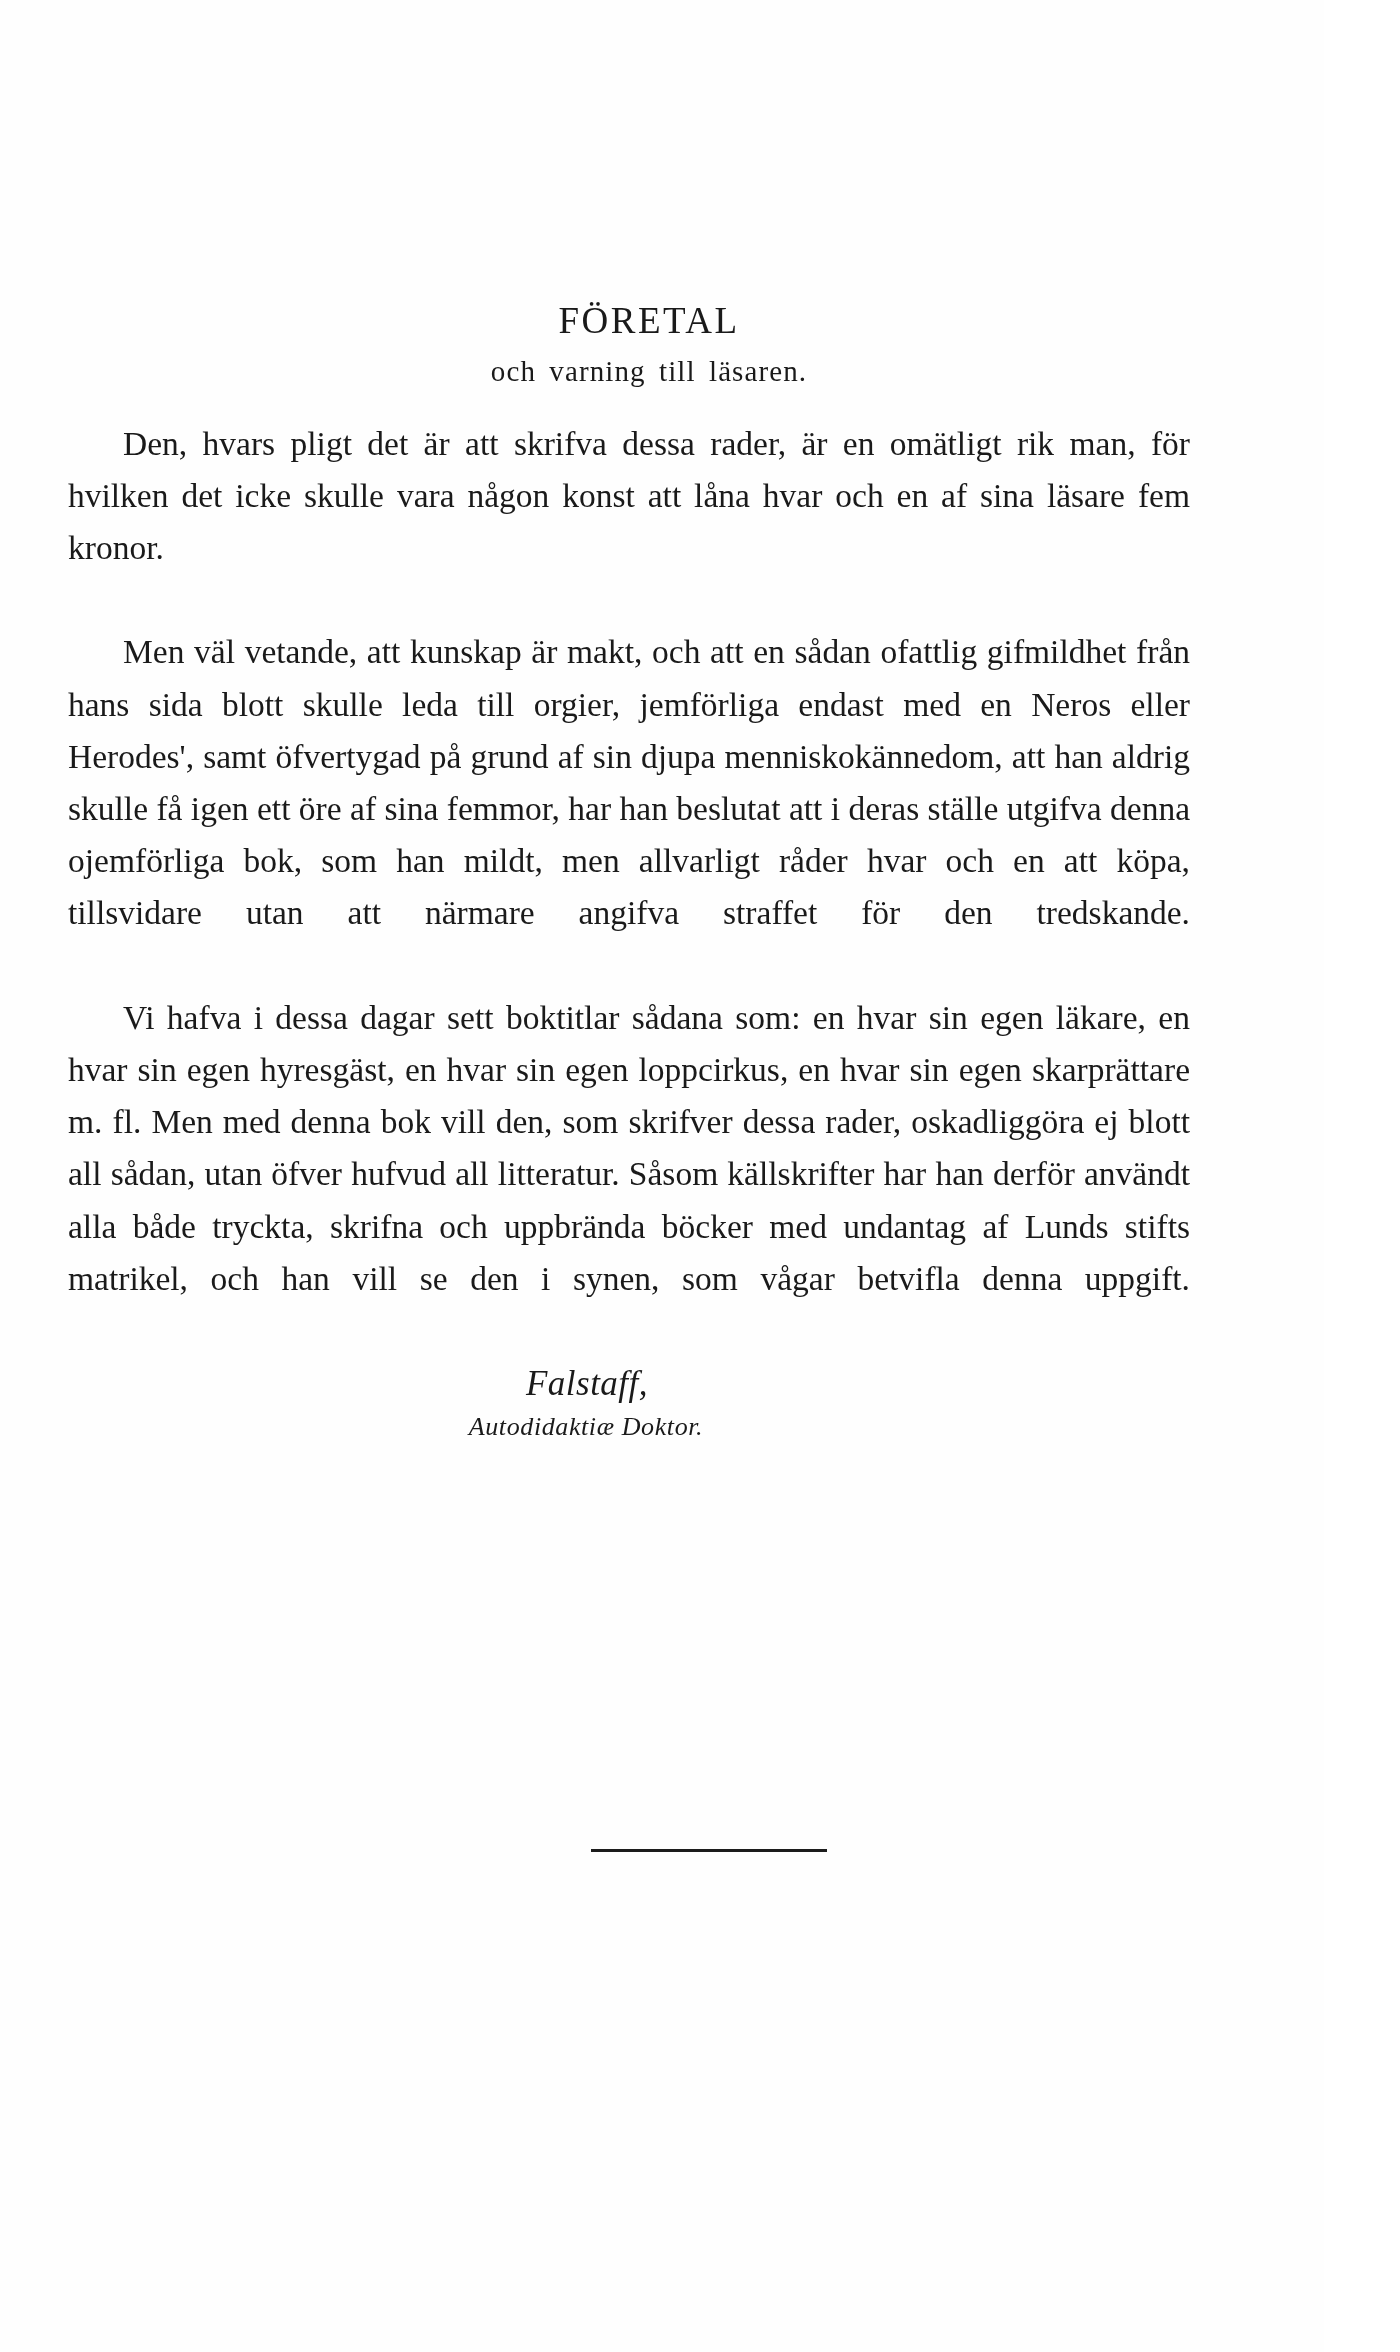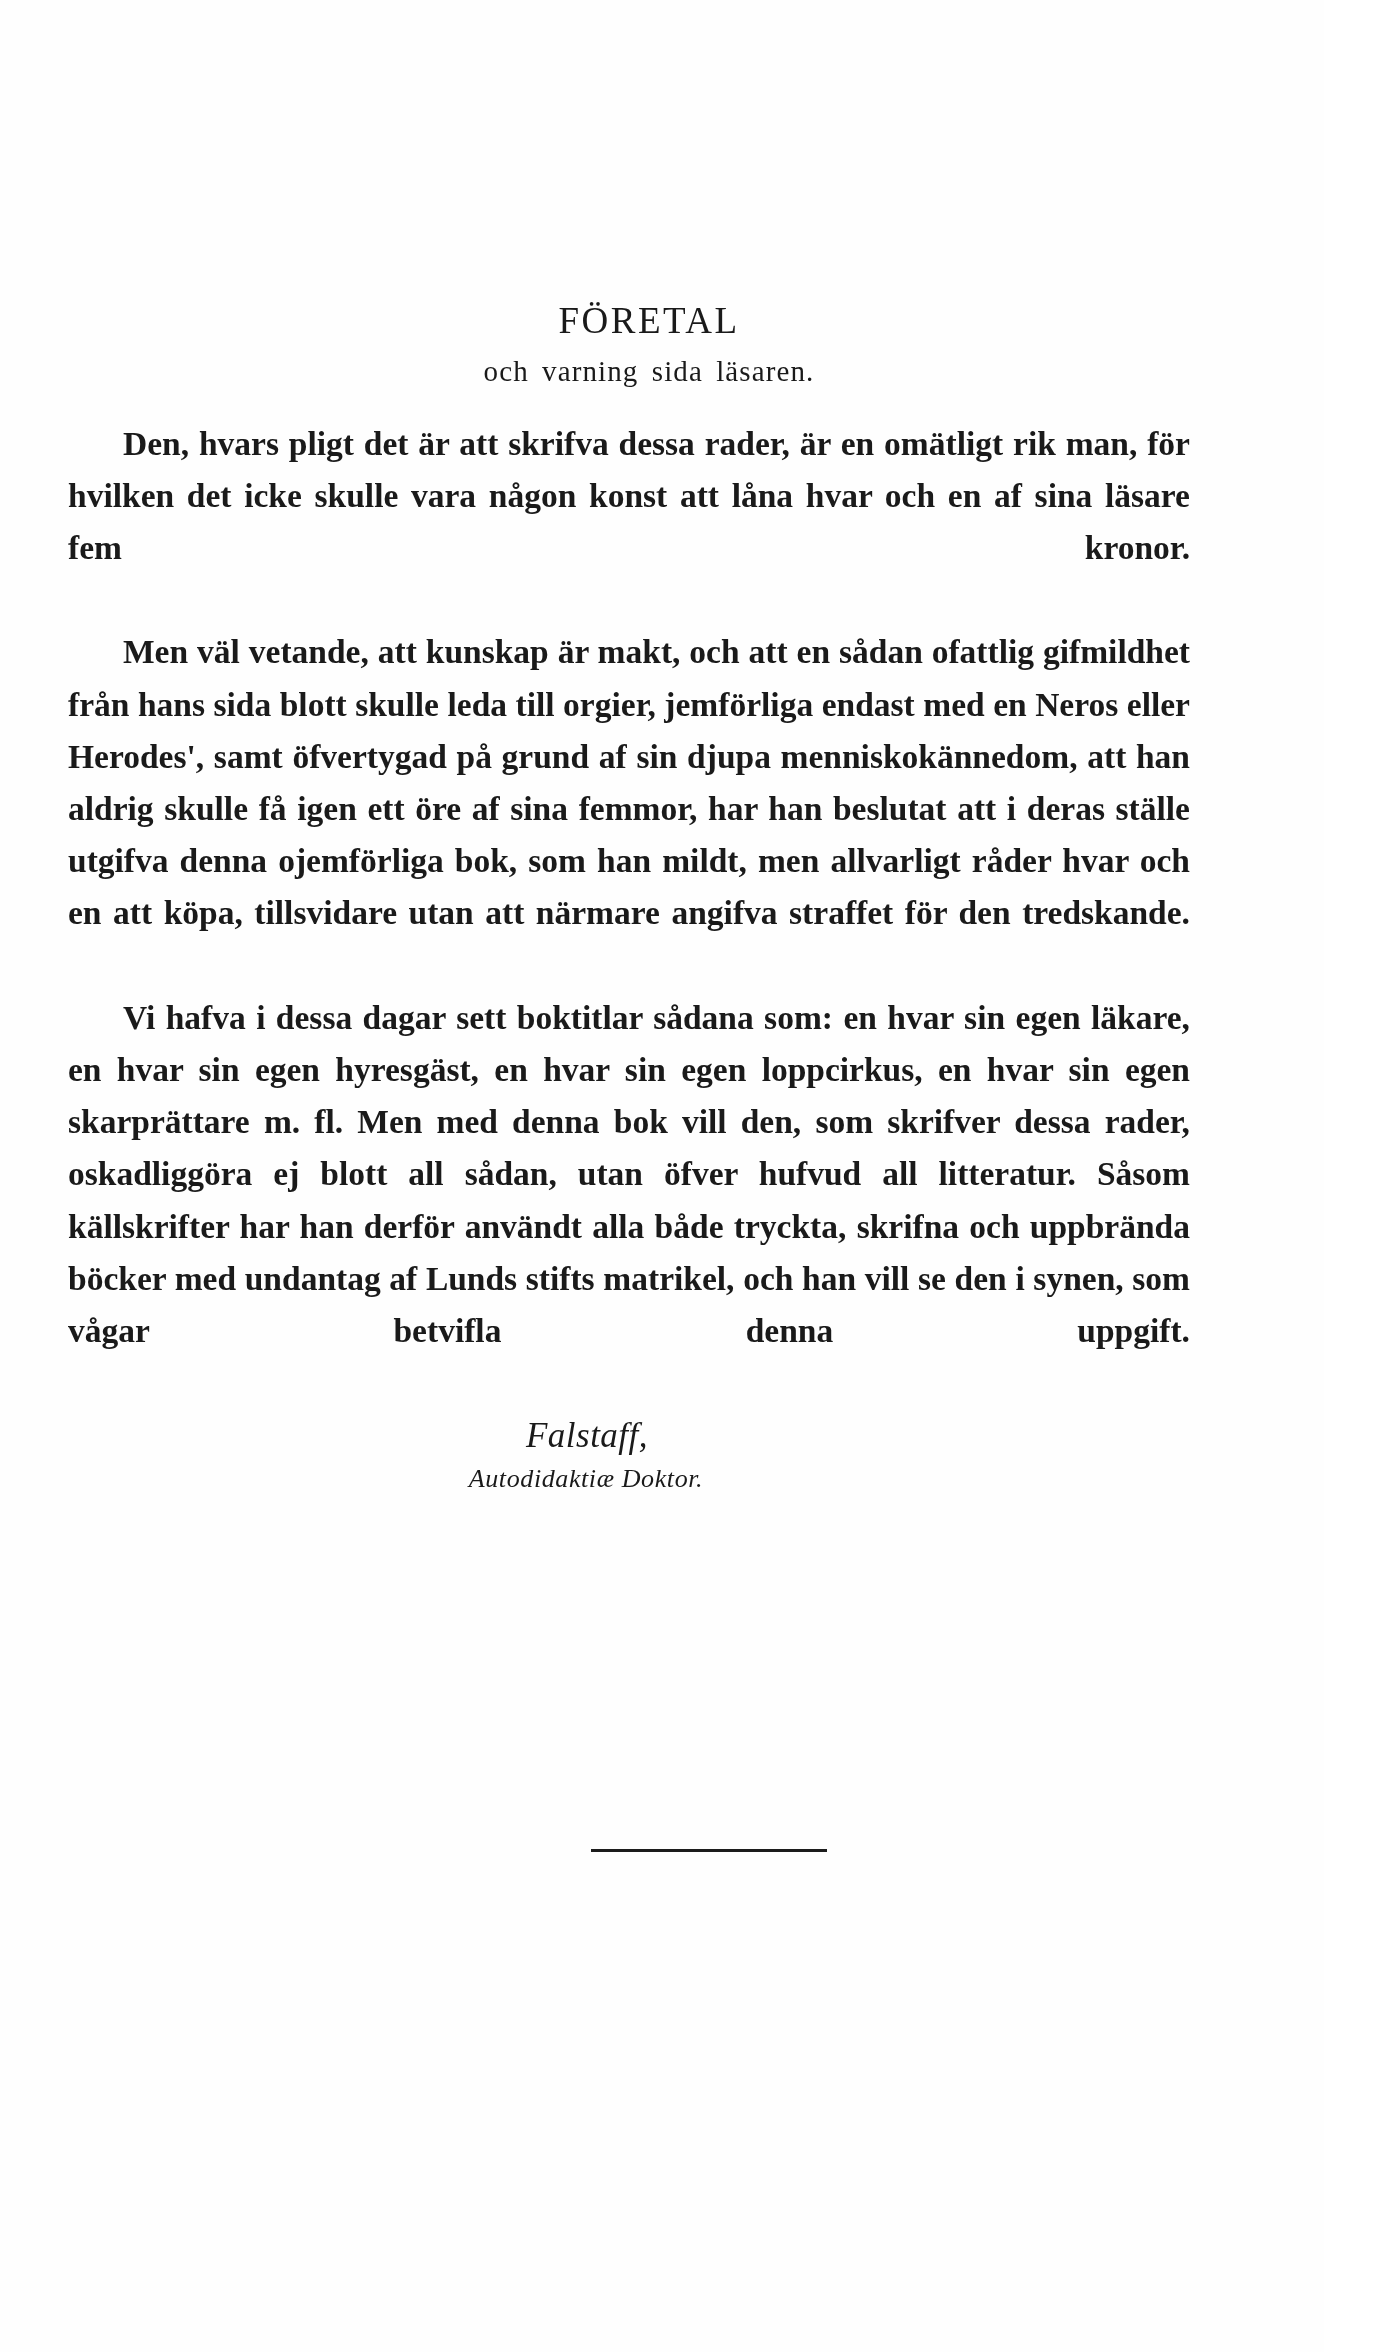--- a/index.html
+++ b/index.html
@@ -46,21 +46,20 @@
   }
 
   .body-text {
     font-size: 33.5px;
     line-height: 52.2px;
     text-align: justify;
     text-justify: inter-word;
     margin: 0;
     -webkit-hyphens: none;
     hyphens: none;
-    font-weight: bold;
   }
   .body-text p {
     margin: 0;
     text-indent: 55px;
   }
   
   .body-text p::after {
     content: "";
     display: inline-block;
     width: 100%;
@@ -103,21 +102,21 @@
 </style>
 </head>
 <body>
 
 <div class="page">
 
   <div class="content">
 
     <div class="heading-block">
       <h1 class="main-title">FÖRETAL</h1>
-      <h2 class="sub-title">och varning sida läsaren.</h2>
+      <h2 class="sub-title">och varning till läsaren.</h2>
     </div>
 
     <div class="body-text">
       <p>Den, hvars pligt det är att skrifva dessa rader, är en omätligt rik man, för hvilken det icke skulle vara någon konst att låna hvar och en af sina läsare fem kronor.</p>
       <p>Men väl vetande, att kunskap är makt, och att en sådan ofattlig gifmildhet från hans sida blott skulle leda till orgier, jemförliga endast med en Neros eller Herodes', samt öfvertygad på grund af sin djupa menniskokännedom, att han aldrig skulle få igen ett öre af sina femmor, har han beslutat att i deras ställe utgifva denna ojemförliga bok, som han mildt, men allvarligt råder hvar och en att köpa, tillsvidare utan att närmare angifva straffet för den tredskande.</p>
       <p>Vi hafva i dessa dagar sett boktitlar sådana som: en hvar sin egen läkare, en hvar sin egen hyresgäst, en hvar sin egen loppcirkus, en hvar sin egen skarprättare m. fl. Men med denna bok vill den, som skrifver dessa rader, oskadliggöra ej blott all sådan, utan öfver hufvud all litteratur. Såsom källskrifter har han derför användt alla både tryckta, skrifna och uppbrända böcker med undantag af Lunds stifts matrikel, och han vill se den i synen, som vågar betvifla denna uppgift.</p>
     </div>
 
     <div class="signature">
       <div class="sig-name">Falstaff,</div>

